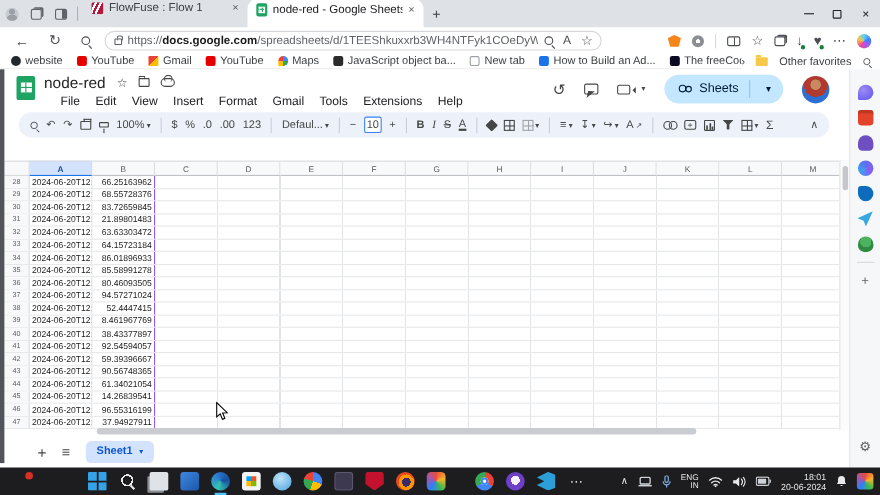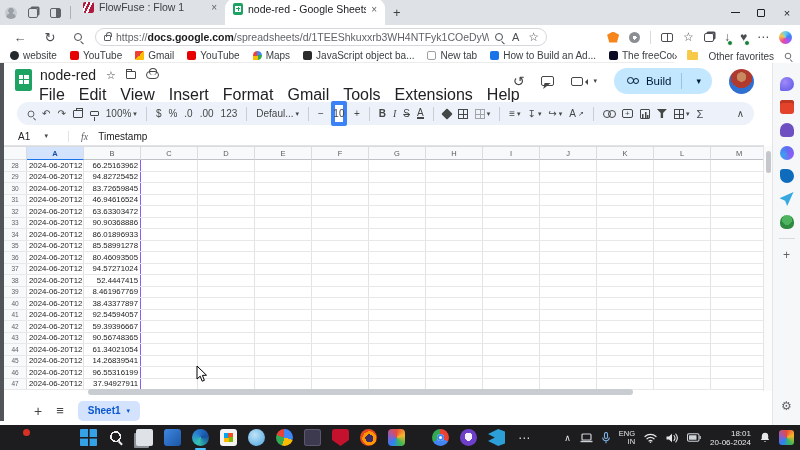--- a/index.html
+++ b/index.html
@@ -70,21 +70,21 @@
   .leftstrip{position:absolute;left:0;top:63px;width:4px;height:358px;background:#51555a;z-index:9}
   .sh-logo{position:absolute;left:15px;top:6px;width:17px;height:22px;background:#1ea362;border-radius:2px}
   .sh-logo::after{content:"";position:absolute;left:3.5px;top:6px;width:10px;height:9px;background:#fff;background-image:linear-gradient(#1ea362,#1ea362),linear-gradient(#1ea362,#1ea362);background-size:10px 1.4px,1.4px 9px;background-position:0 3.8px,4.3px 0;background-repeat:no-repeat}
   .doc-title-row{position:absolute;left:40px;top:4px;display:flex;align-items:center;gap:10px}
   .doc-title{font-size:14px;color:#1f1f1f}
   .tiny-ic{font-size:11px;color:#444746}
   .fold-ic{width:10px;height:8px;border:1.2px solid #444746;border-radius:1px;position:relative}
   .fold-ic::before{content:"";position:absolute;left:-1.2px;top:-3px;width:4px;height:2px;border:1.2px solid #444746;border-bottom:none;border-radius:1px 1px 0 0}
   .cloud-ic{width:13px;height:8px;border:1.2px solid #444746;border-radius:6px;position:relative}
   .cloud-ic::before{content:"";position:absolute;left:2.5px;top:-4px;width:6px;height:6px;border:1.2px solid #444746;border-bottom:none;border-radius:50%}
-  .menubar{position:absolute;left:32px;top:21px;display:flex;font-size:16px;color:#202124}
+  .menubar{position:absolute;left:48px;top:21px;display:flex;font-size:11px;color:#202124}
   .menubar span{padding:2px 7px;border-radius:8px}
   .hdr-right{position:absolute;right:46px;top:5px;display:flex;align-items:center;gap:17px}
   .hist{font-size:14px;color:#444746}
   .cmt-ic{width:13px;height:10px;border:1.3px solid #444746;border-radius:2px;position:relative}
   .cmt-ic::after{content:"";position:absolute;left:2px;bottom:-4px;border:3px solid transparent;border-top-color:#444746;border-left-color:#444746;transform:skewX(-15deg)}
   .cam-ic{width:12px;height:9px;border:1.3px solid #444746;border-radius:2px;position:relative}
   .cam-ic::after{content:"";position:absolute;right:-6px;top:1px;border:3px solid transparent;border-right-color:#444746}
   .share-pill{display:flex;align-items:center;height:26px;background:#c2e7ff;border-radius:13px;padding:0 4px 0 12px;color:#001d35;font-size:11.5px;gap:7px}
   .ppl{width:13px;height:9px;position:relative}
   .ppl::before{content:"";position:absolute;left:1px;top:0;width:5px;height:5px;border:1.2px solid #001d35;border-radius:50%}
@@ -95,21 +95,21 @@
 
   
   .qtoolbar{position:absolute;left:17px;top:39px;width:737px;height:23px;background:#edf2fa;border-radius:12px;display:flex;align-items:center;padding:0 10px;gap:7px;font-size:10px;color:#444746}
   .qtoolbar .sep{width:1px;height:14px;background:#c9cdd6;margin:0 2px;flex:none}
   .ti{display:flex;align-items:center;gap:2px;flex:none}
   .ti .caret{font-size:7px;color:#444746}
   .printer{width:10px;height:8px;border:1.2px solid #444746;border-radius:1px;position:relative}
   .printer::before{content:"";position:absolute;left:2px;top:-3px;width:5px;height:2px;border:1.2px solid #444746;border-bottom:none}
   .roller{width:9px;height:5px;border:1.2px solid #444746;border-radius:1px;position:relative}
   .roller::after{content:"";position:absolute;left:3px;top:5px;width:1.5px;height:4px;background:#444746}
-  .fontsize-box{width:16px;height:25px;border:4px solid #3b82f6;border-radius:2px;display:flex;align-items:center;justify-content:center;background:#fff}
+  .fontsize-box{width:16px;height:15px;border:1px solid #3b82f6;border-radius:2px;display:flex;align-items:center;justify-content:center;background:#fff}
   .b{font-weight:700}.i{font-style:italic;font-family:"Liberation Serif",serif}.s{text-decoration:line-through}
   .tcolor{border-bottom:2.5px solid #444746;line-height:9px}
   .bucket{width:8px;height:8px;background:#444746;transform:rotate(45deg);border-radius:1px}
   .gridic{width:10px;height:10px;border:1.2px solid #444746;background-image:linear-gradient(#444746,#444746),linear-gradient(#444746,#444746);background-size:10px 1px,1px 10px;background-position:0 4px,4px 0;background-repeat:no-repeat}
   .gridic.dim{opacity:.45}
   .linkic{width:12px;height:7px;position:relative}
   .linkic::before,.linkic::after{content:"";position:absolute;top:0;width:6px;height:6px;border:1.3px solid #444746;border-radius:50%}
   .linkic::before{left:0}.linkic::after{left:5px}
   .cmt2{width:11px;height:9px;border:1.2px solid #444746;border-radius:2px;font-size:8px;line-height:7px;text-align:center}
   .chartic{width:10px;height:10px;border:1.2px solid #444746;border-radius:1px;background-image:linear-gradient(#444746,#444746),linear-gradient(#444746,#444746),linear-gradient(#444746,#444746);background-size:1.5px 4px,1.5px 6px,1.5px 3px;background-position:1.5px 4px,4px 2px,6.5px 5px;background-repeat:no-repeat}
@@ -337,21 +337,21 @@
       </div>
     <div class="hdr-right">
       <span class="hist">↺</span>
       <span class="cmt-ic"></span>
       <span style="display:flex;align-items:center;gap:4px">
           <span class="cam-ic"></span>
           <span style="font-size:7px;color:#444746;margin-left:6px">▾</span>
         </span>
       <span class="share-pill">
         <span class="ppl"></span>
-        <span>Build</span>
+        <span>Sheets</span>
         <span class="share-div"></span>
         <span class="share-caret">▾</span>
       </span>
       <span class="avatar"></span>
     </div>
 
     <div class="qtoolbar">
       <span class="ti">
           <span class="mag" style="transform:scale(.85)"></span>
         </span>
@@ -429,28 +429,20 @@
           <span class="funnel"></span>
         </span>
       <span class="ti">
           <span class="gridic"></span>
           <span class="caret">▾</span>
         </span>
       <span class="ti" style="font-size:11px">Σ</span>
       <span class="collapse">∧</span>
     </div>
 
-    <div class="fbar">
-      <span class="namebox">
-          <span>A1</span>
-          <span class="caret">▾</span>
-        </span>
-      <span class="fx">fx</span>
-      <span>Timestamp</span>
-    </div>
 
     <div class="grid">
       <div class="ghead">
         <span class="corner"></span>
         <span style="display:flex">
 
         <span class="col-h">A</span>
             <span class="col-h">B</span>
             <span class="col-h">C</span>
             <span class="col-h">D</span>
@@ -470,49 +462,49 @@
           <div class="grow">
             <span class="rnum">28</span>
             <span class="cell-a">2024-06-20T12:2</span>
             <span class="cell-b">66.25163962</span>
             <span class="cell-rest"></span>
           </div>
 
           <div class="grow">
             <span class="rnum">29</span>
             <span class="cell-a">2024-06-20T12:2</span>
-            <span class="cell-b">94.82725452</span>
+            <span class="cell-b">68.55728376</span>
             <span class="cell-rest"></span>
           </div>
 
           <div class="grow">
             <span class="rnum">30</span>
             <span class="cell-a">2024-06-20T12:2</span>
             <span class="cell-b">83.72659845</span>
             <span class="cell-rest"></span>
           </div>
 
           <div class="grow">
             <span class="rnum">31</span>
             <span class="cell-a">2024-06-20T12:2</span>
-            <span class="cell-b">46.94616524</span>
+            <span class="cell-b">21.89801483</span>
             <span class="cell-rest"></span>
           </div>
 
           <div class="grow">
             <span class="rnum">32</span>
             <span class="cell-a">2024-06-20T12:2</span>
             <span class="cell-b">63.63303472</span>
             <span class="cell-rest"></span>
           </div>
 
           <div class="grow">
             <span class="rnum">33</span>
             <span class="cell-a">2024-06-20T12:2</span>
-            <span class="cell-b">90.90368886</span>
+            <span class="cell-b">64.15723184</span>
             <span class="cell-rest"></span>
           </div>
 
           <div class="grow">
             <span class="rnum">34</span>
             <span class="cell-a">2024-06-20T12:2</span>
             <span class="cell-b">86.01896933</span>
             <span class="cell-rest"></span>
           </div>
 

